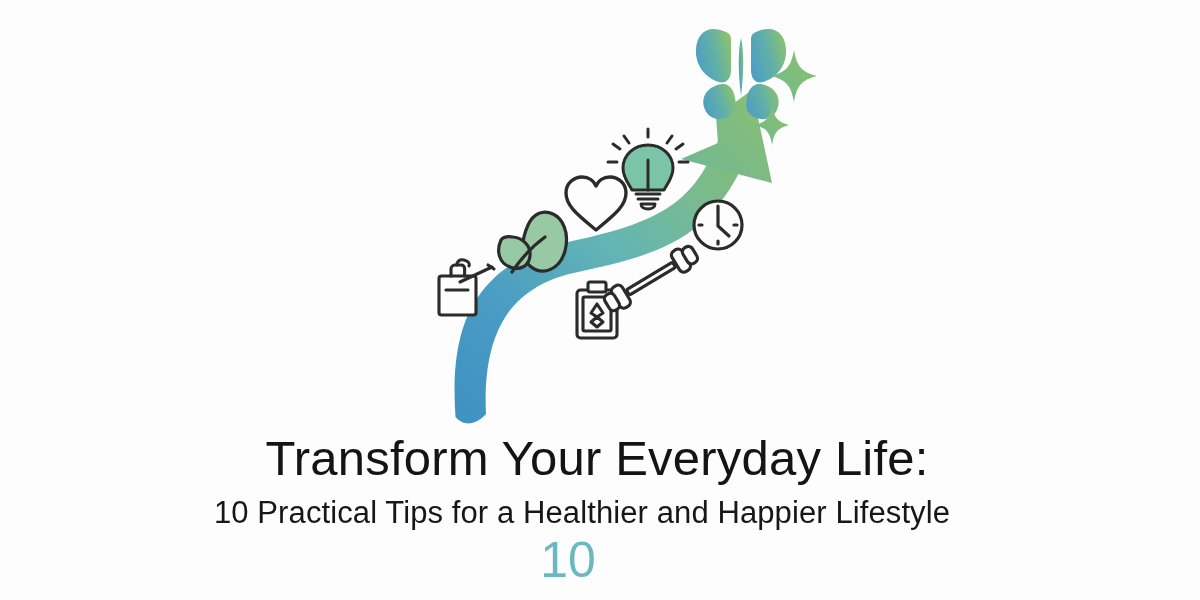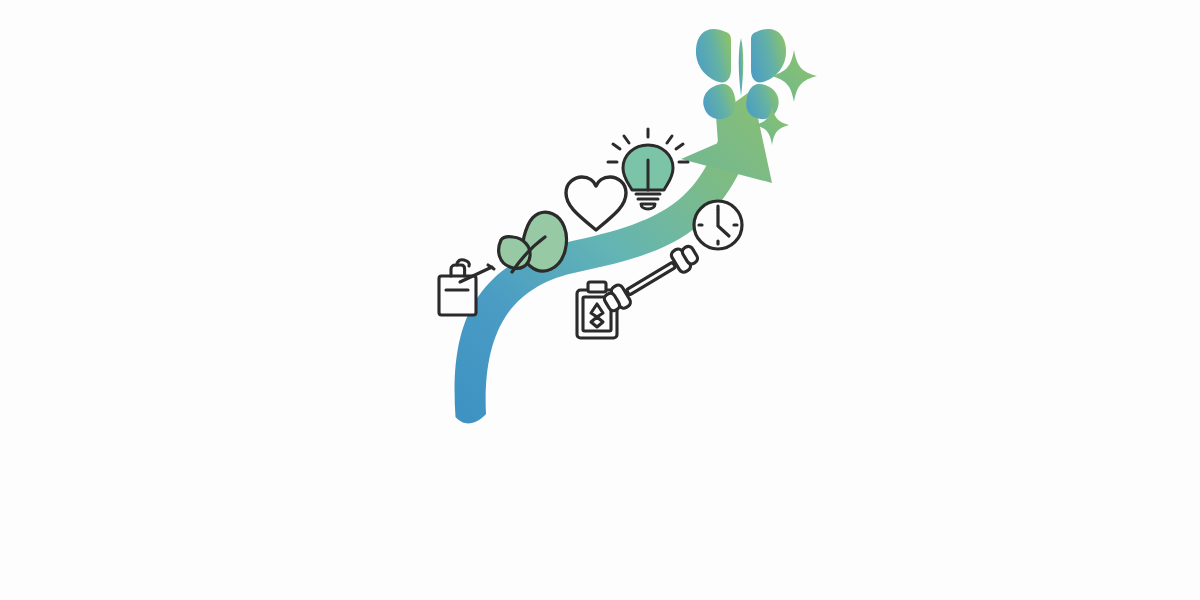--- a/index.html
+++ b/index.html
@@ -219,14 +219,19 @@
         <circle cx="318" cy="215" r="24" fill="#fdfdfd"></circle>
         <path d="M318,196 L318,199"></path>
         <path d="M318,231 L318,234"></path>
         <path d="M299,215 L302,215"></path>
         <path d="M334,215 L337,215"></path>
         <path d="M318,200 L318,216 L329,226"></path>
       </g>
     </svg>
   </div>
 
+  <div id="text-block">
+    <h1 id="page-title">Transform Your Everyday Life:</h1>
+    <h2 id="page-subtitle">10 Practical Tips for a Healthier and Happier Lifestyle</h2>
+    <div id="tip-count">10</div>
+  </div>
 
 </div>
 
 </body></html>

